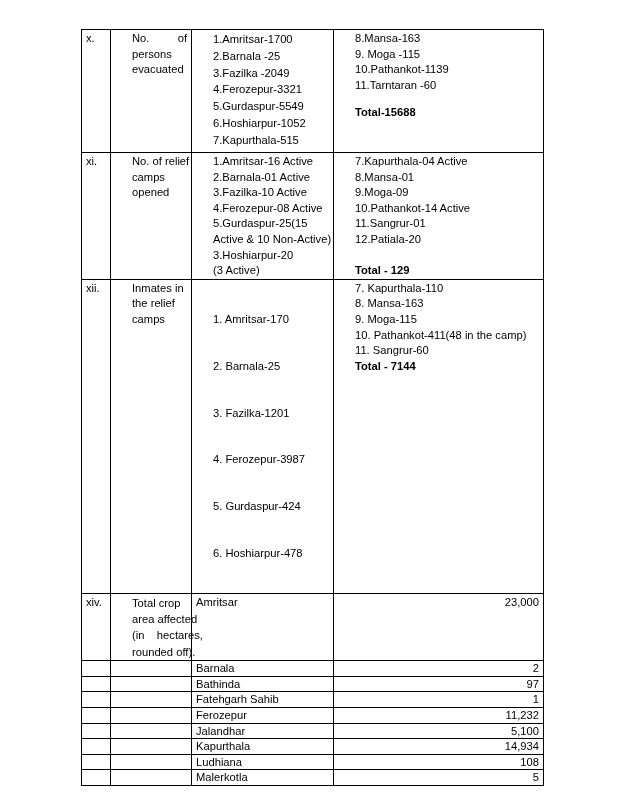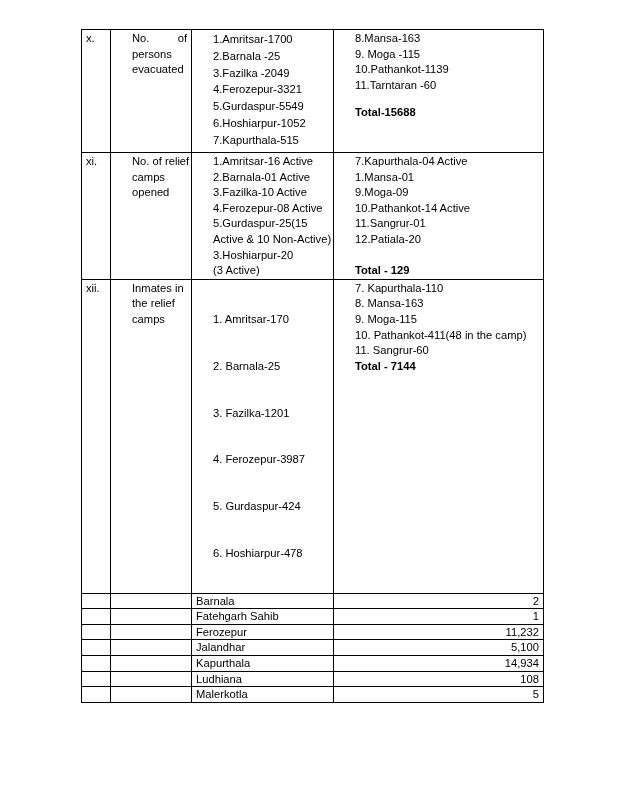--- a/index.html
+++ b/index.html
@@ -75,21 +75,21 @@
         <span class="line">2.Barnala-01 Active</span>
         <span class="line">3.Fazilka-10 Active</span>
         <span class="line">4.Ferozepur-08 Active</span>
         <span class="line">5.Gurdaspur-25(15</span>
         <span class="line">Active &amp; 10 Non-Active)</span>
         <span class="line">3.Hoshiarpur-20</span>
         <span class="line">(3 Active)</span>
       </td>
       <td class="camps">
         <span class="line">7.Kapurthala-04 Active</span>
-        <span class="line">1.Mansa-01</span>
+        <span class="line">8.Mansa-01</span>
         <span class="line">9.Moga-09</span>
         <span class="line">10.Pathankot-14 Active</span>
         <span class="line">11.Sangrur-01</span>
         <span class="line">12.Patiala-20</span>
         <span class="line">&nbsp;</span>
         <span class="line bold">Total - 129</span>
       </td>
     </tr>
 
     <tr class="r-xii">
@@ -110,25 +110,42 @@
       <td>
         <span class="line">7. Kapurthala-110</span>
         <span class="line">8. Mansa-163</span>
         <span class="line">9. Moga-115</span>
         <span class="line">10. Pathankot-411(48 in the camp)</span>
         <span class="line">11. Sangrur-60</span>
         <span class="line bold">Total - 7144</span>
       </td>
     </tr>
 
+    <tr class="r-xiv">
+      <td>xiv.</td>
+      <td style="line-height:16.4px;">
+        <span class="line">Total crop</span>
+        <span class="line" style="white-space:pre;">area affected</span>
+        <span class="line" style="white-space:pre;">(in    hectares,</span>
+        <span class="line">rounded off).</span>
+      </td>
+      <td>Amritsar</td>
+      <td class="num">23,000</td>
+    </tr>
   <tr class="crop">
         <td></td>
         <td></td>
         <td>Barnala</td>
         <td class="num">2</td>
+      </tr>
+      <tr class="crop">
+        <td></td>
+        <td></td>
+        <td>Bathinda</td>
+        <td class="num">97</td>
       </tr>
       <tr class="crop">
         <td></td>
         <td></td>
         <td>Fatehgarh Sahib</td>
         <td class="num">1</td>
       </tr>
       <tr class="crop">
         <td></td>
         <td></td>

